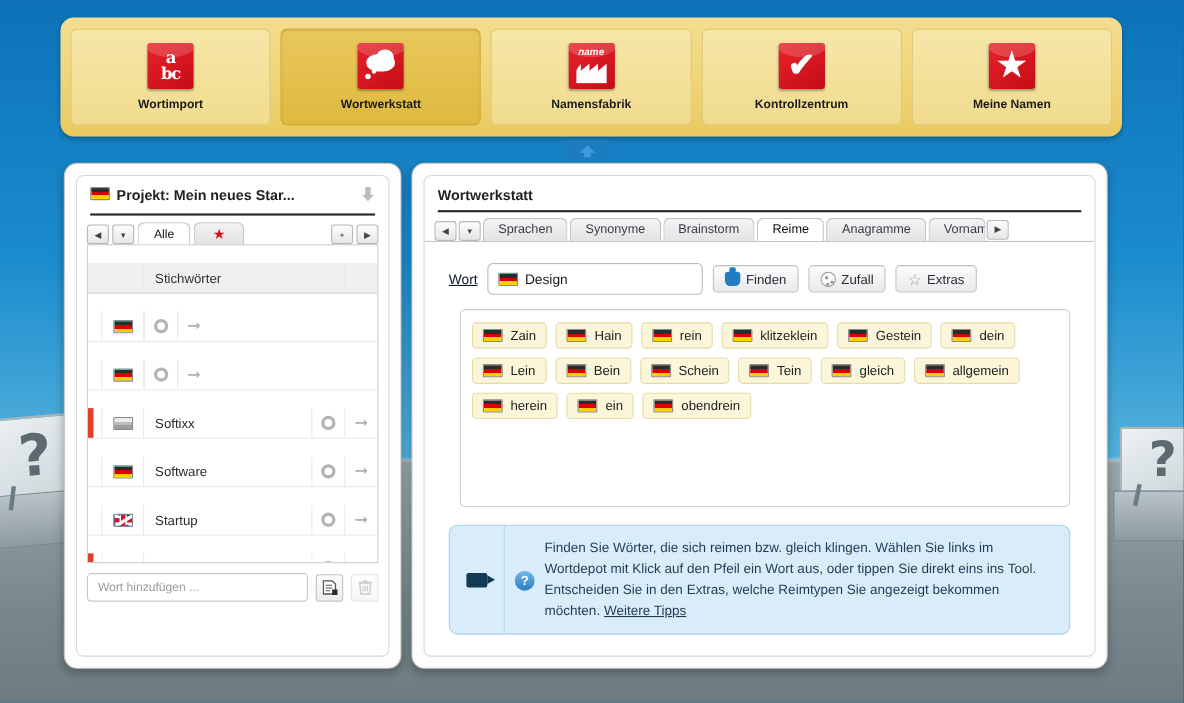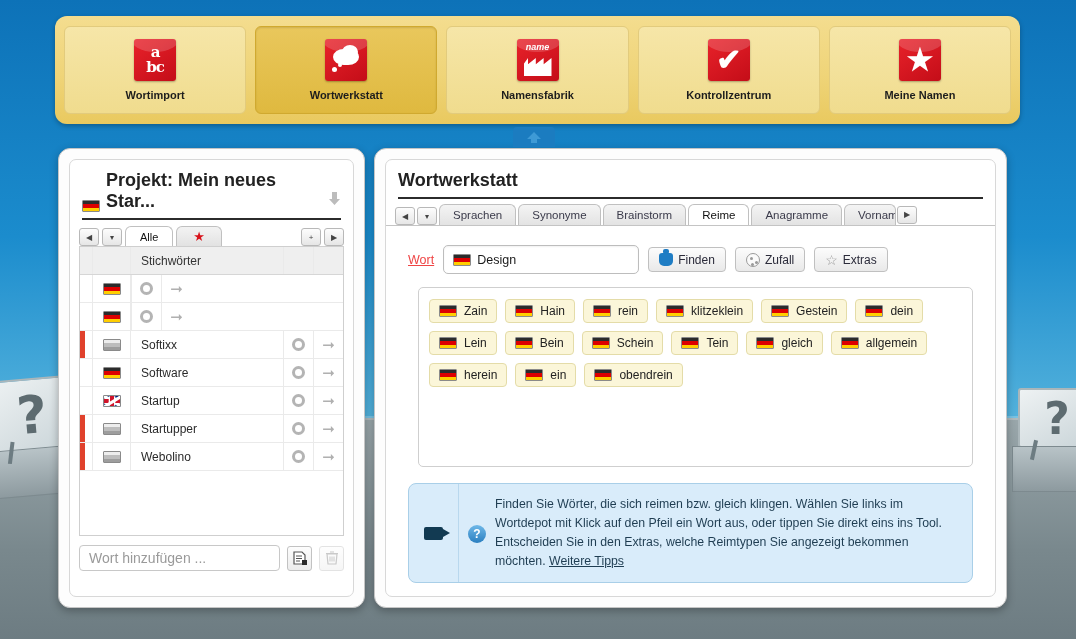--- a/index.html
+++ b/index.html
@@ -95,22 +95,22 @@
     background:#fdfdfd; border:1px solid #c5c5c5; border-radius:12px;
     box-shadow:0 3px 9px rgba(0,0,0,.28);
     padding:10px;
   }
   .frame-inner { background:#fff; border:1px solid #d8d8d8; border-radius:7px;
                  width:100%; height:100%; position:relative; }
   #left-frame  { left:58px; top:148px;  width:307px; height:460px; }
   #right-frame { left:374px; top:148px; width:633px; height:460px; }
 
   
-  .panel-title { display:flex; align-items:flex-end; gap:6px;
-      padding:10px 12px 6px 12px; font-size:18px; font-weight:bold; color:#222; }
+  .panel-title { display:flex; align-items:flex-start; gap:6px;
+      padding:10px 12px 6px 12px; font-size:13px; font-weight:bold; color:#222; }
   .panel-title .ttl { flex:1; }
   .title-rule { height:2px; background:#2b2b2b; margin:0 12px; }
 
   
   .flag { display:inline-block; width:18px; height:12px; border:1px solid #8a8a8a;
           border-radius:1px; vertical-align:middle; flex:0 0 auto; }
   .flag.de { background:linear-gradient(180deg,#2b2b2b 0 34%,#dd0000 34% 67%,#ffce00 67% 100%); }
   .flag.neutral { background:linear-gradient(180deg,#ededed 0 34%,#bdbdbd 34% 67%,#9d9d9d 67% 100%); }
   .flag.uk { background:#00247d; position:relative; overflow:hidden; }
   .flag.uk::before { content:""; position:absolute; left:-3px; top:4px; width:24px; height:3px;
@@ -134,57 +134,57 @@
           font-size:11px; color:#333; display:flex; align-items:center; cursor:pointer; }
   .ltab.active { background:#fff; color:#111; }
   .ltab.fav { padding:0 16px; }
   .star-red { color:#d8121a; font-size:13px; line-height:1; }
   .strip-right { margin-left:auto; display:flex; gap:3px; }
 
   
   .wtable { margin:0 9px; border:1px solid #cfcfcf; border-top:1px solid #cfcfcf;
             height:290px; overflow:hidden; background:#fff; }
   .wrow { display:flex; align-items:stretch; height:28px; border-bottom:1px solid #eaeaea;
-          font-size:12px; color:#2a2a2a; }
+          font-size:12px; color:#2a2a2a;margin-top:16px; }
   .wrow.head { background:#efefef; color:#333; border-bottom:1px solid #d6d6d6; }
   .wrow .c-mark { width:5px; flex:0 0 5px; background:transparent; }
   .wrow.flagged .c-mark { background:#e0412c; }
   .wrow .c-gap { width:8px; flex:0 0 8px; border-right:1px solid #eaeaea; }
   .wrow .c-flag { width:38px; flex:0 0 38px; display:flex; align-items:center;
                   justify-content:center; border-right:1px solid #eaeaea; }
   .wrow .c-name { flex:1; display:flex; align-items:center; padding-left:10px; }
   .wrow .c-act { width:30px; flex:0 0 30px; display:flex; align-items:center;
                  justify-content:center; border-left:1px solid #eaeaea; cursor:pointer; }
   .gear { width:13px; height:13px; border-radius:50%; border:3px solid #b4b4b4; position:relative; }
   .gear::after { content:""; position:absolute; left:2px; top:2px; width:3px; height:3px;
                  border-radius:50%; background:#fff; }
   .arrow-r { color:#b0b0b0; font-size:15px; line-height:1; }
 
   
   .addrow { display:flex; align-items:center; gap:7px; padding:9px 9px 0 9px; }
   .addinput { flex:1; height:26px; border:1px solid #c8c8c8; border-radius:4px;
-              background:#fff; font-size:14px; color:#9a9a9a; padding:0 9px;
+              background:#fff; font-size:11px; color:#9a9a9a; padding:0 9px;
               display:flex; align-items:center; }
   .ibtn { width:25px; height:25px; border:1px solid #c2c2c2; border-radius:3px;
           background:linear-gradient(180deg,#fdfdfd,#ececec); display:flex;
           align-items:center; justify-content:center; cursor:pointer; }
   .ibtn.dim { opacity:.45; }
 
   
   .rtabstrip { display:flex; align-items:flex-end; gap:2px; padding:5px 9px 0 9px;
                border-bottom:1px solid #c4c4c4; position:relative; }
   .rtab { height:21px; padding:0 13px; border:1px solid #c0c0c0; border-bottom:none;
           border-radius:6px 6px 0 0; background:linear-gradient(180deg,#f4f4f4,#e3e3e3);
           font-size:11.5px; color:#3a3a4a; display:flex; align-items:center; cursor:pointer;
           white-space:nowrap; }
   .rtab.active { background:#fff; color:#111; position:relative; z-index:2; }
   .rtab.clip { max-width:52px; overflow:hidden; }
 
   .searchrow { display:flex; align-items:center; gap:9px; padding:19px 0 0 22px; }
-  .searchrow .lab { font-size:12.5px; color:#ef4444;text-decoration:underline; }
+  .searchrow .lab { font-size:12.5px; color:#0f172a;text-decoration:underline; }
   .wordbox { width:196px; height:29px; border:1px solid #bdbdbd; border-radius:5px;
              background:#fff; display:flex; align-items:center; gap:6px; padding:0 9px;
              font-size:12.5px; color:#1a1a1a; box-shadow:inset 0 1px 2px rgba(0,0,0,.06); }
   .abtn { height:25px; padding:0 10px; border:1px solid #c0c0c0; border-radius:4px;
           background:linear-gradient(180deg,#fcfcfc,#e9e9e9); display:flex;
           align-items:center; gap:5px; font-size:12px; color:#2b2b3a; cursor:pointer; }
   .robot { width:14px; height:13px; background:#1f7dc4; border-radius:3px 3px 5px 5px; position:relative; }
   .robot::before { content:""; position:absolute; left:4px; top:-4px; width:6px; height:5px;
                    background:#1f7dc4; border-radius:2px; }
   .dice { width:14px; height:14px; border:1px solid #9a9a9a; border-radius:50%;

